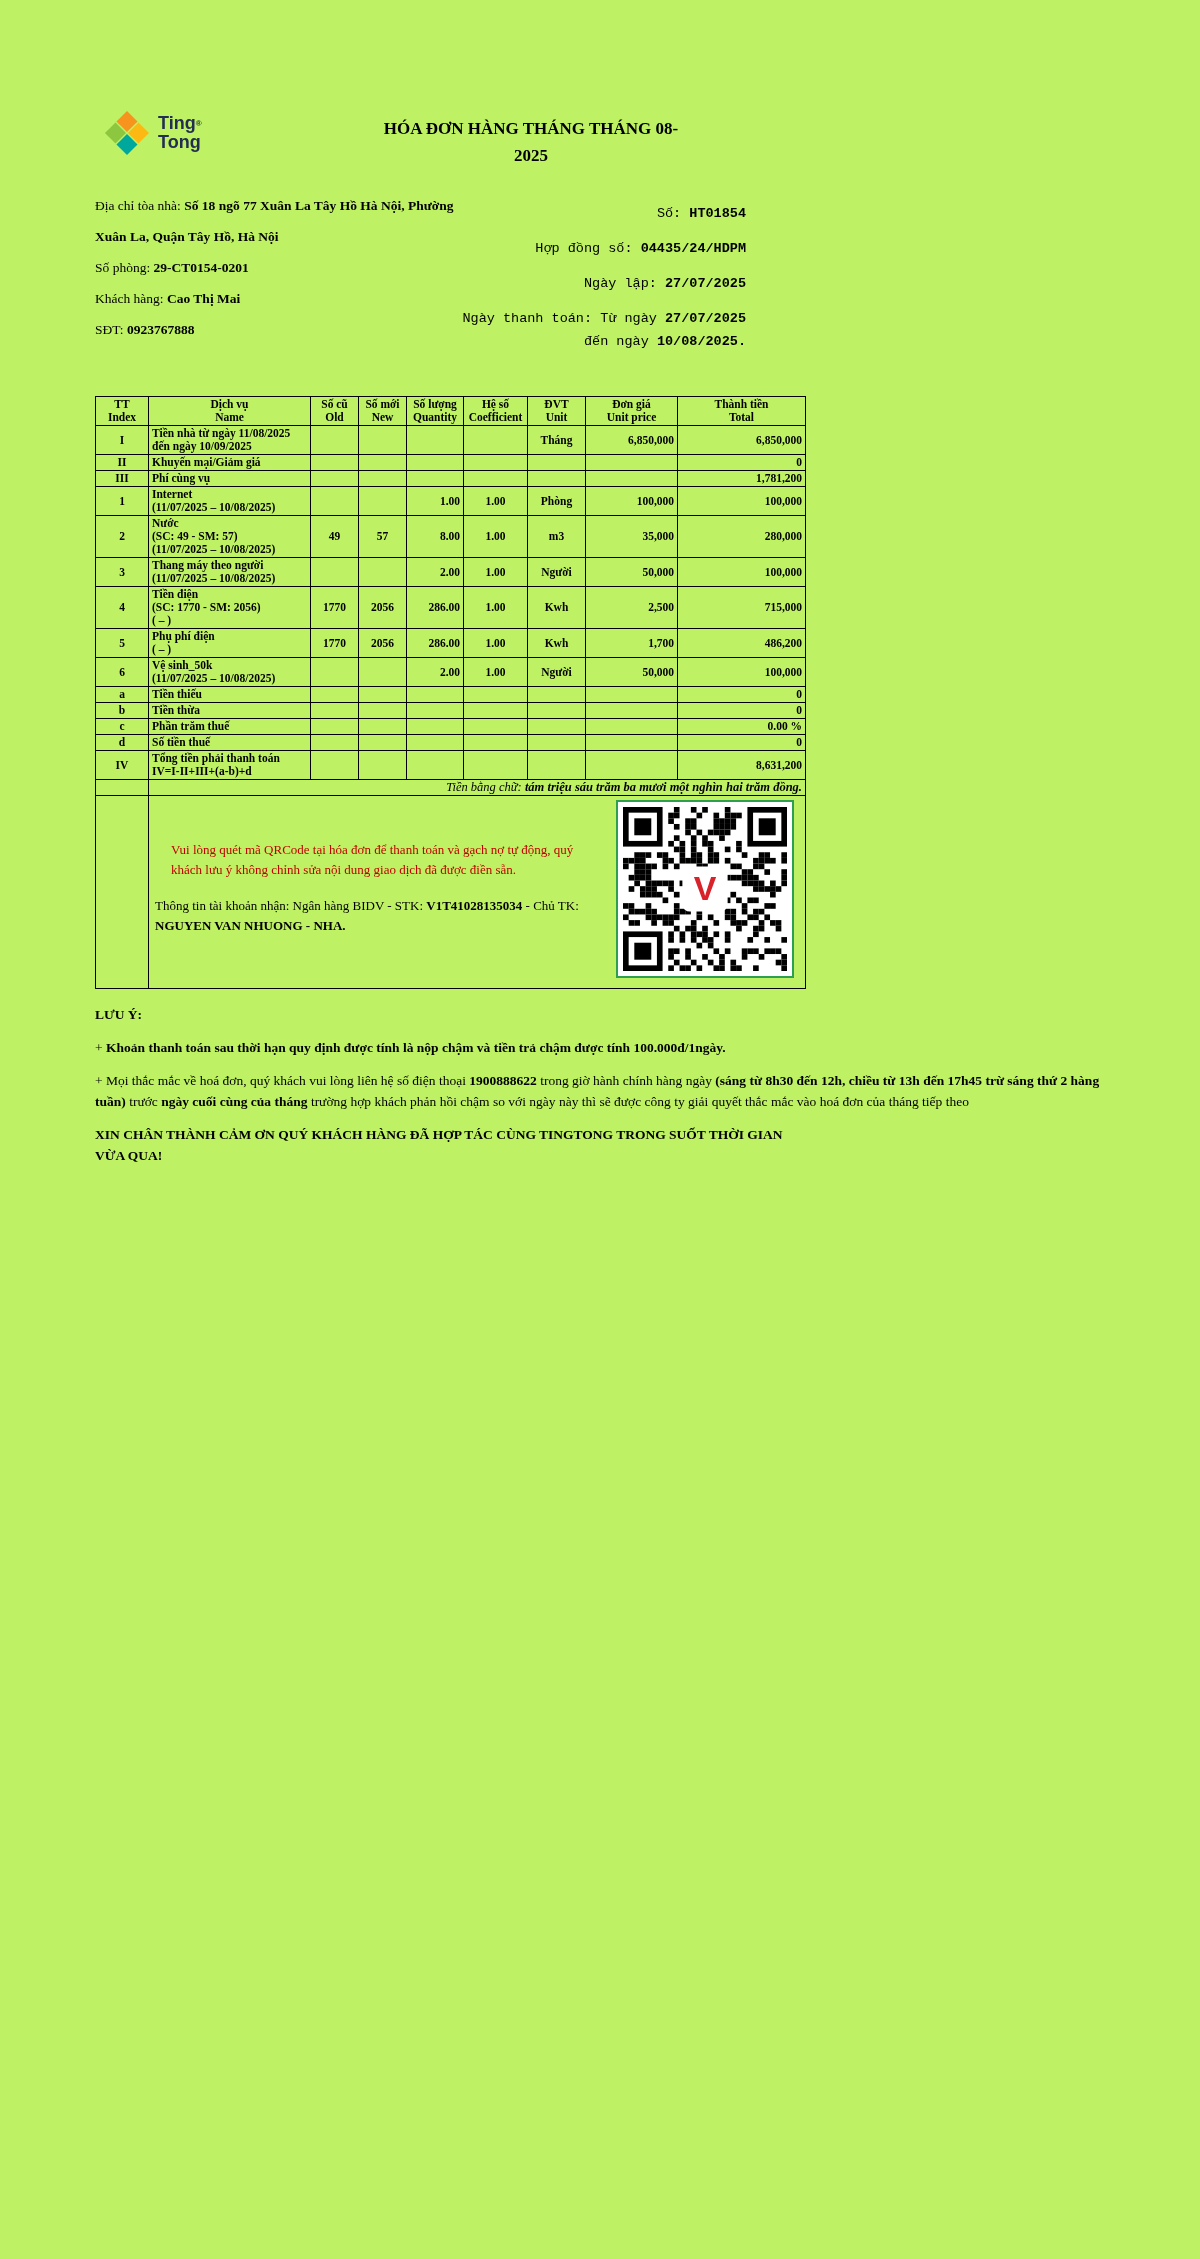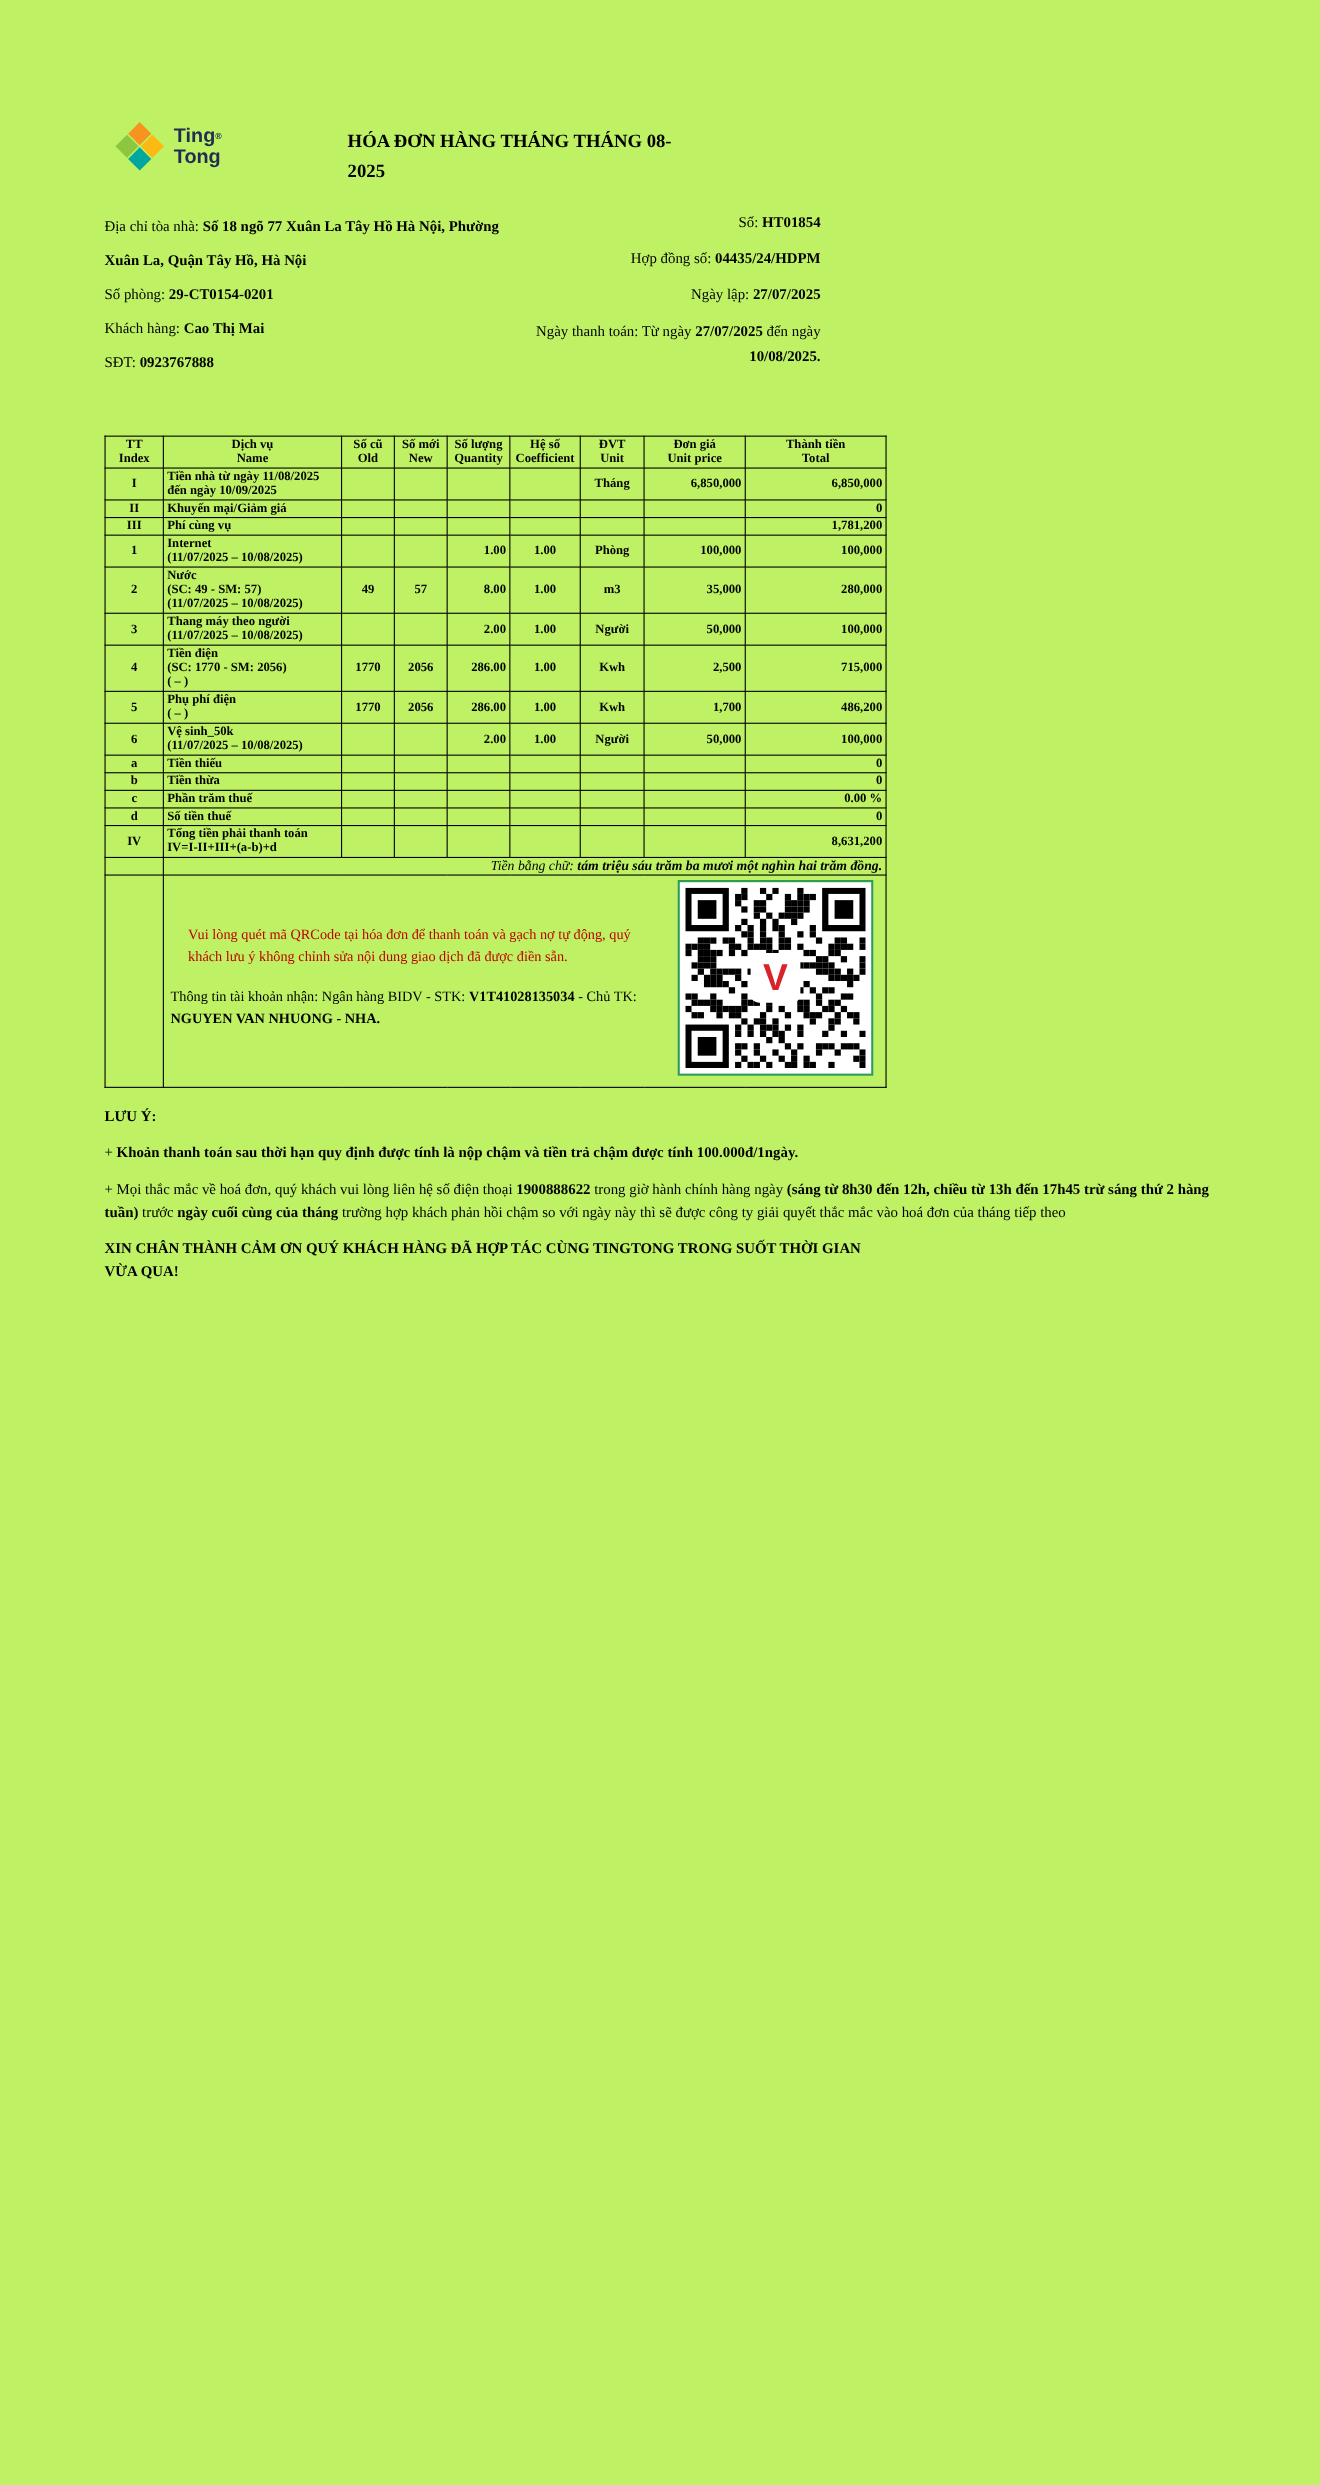--- a/index.html
+++ b/index.html
@@ -16,29 +16,29 @@
   .p-g{fill:var(--petal-green,#8dc63f);}
   .p-t{fill:var(--petal-teal,#00a79d);}
   .logo-text{
     font-family:"Liberation Sans","DejaVu Sans",sans-serif;font-weight:bold;
     font-size:18px;line-height:19px;color:var(--brand-navy,#232d52);
   }
   .reg{font-size:8px;vertical-align:top;}
 
   
   .doc-title{
-    position:absolute;top:115px;right:454px;width:430px;text-align:left;
+    position:absolute;top:115px;right:454px;width:430px;text-align:center;
     font-weight:bold;font-size:17px;line-height:27px;white-space:pre-line;
   }
 
   
   .info-left{position:absolute;left:95px;top:190px;width:385px;font-size:13.5px;line-height:31px;}
   .info-left p{margin:0;}
   .info-right{position:absolute;top:190px;right:454px;width:285px;text-align:right;font-size:13.5px;}
-  .info-right p{margin:0 0 10px;line-height:23px;}
+  .info-right p{margin:12px 0 10px;line-height:23px;font-family:Liberation Mono, monospace;}
 
   
   .invoice-table{
     position:absolute;left:95px;top:396px;width:710px;border-collapse:collapse;
     font-size:11.5px;font-weight:bold;table-layout:fixed;
   }
   .invoice-table th,.invoice-table td{
     border:1px solid #000;padding:1px 3px;line-height:13px;vertical-align:middle;
   }
   .invoice-table th{text-align:center;font-weight:bold;}

